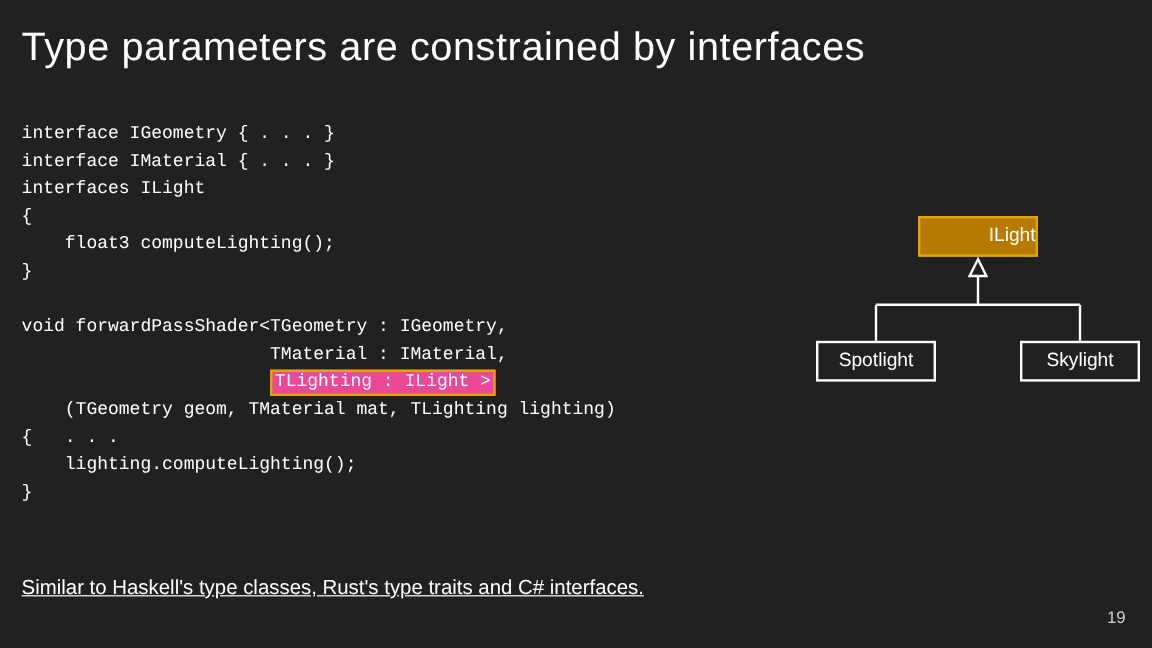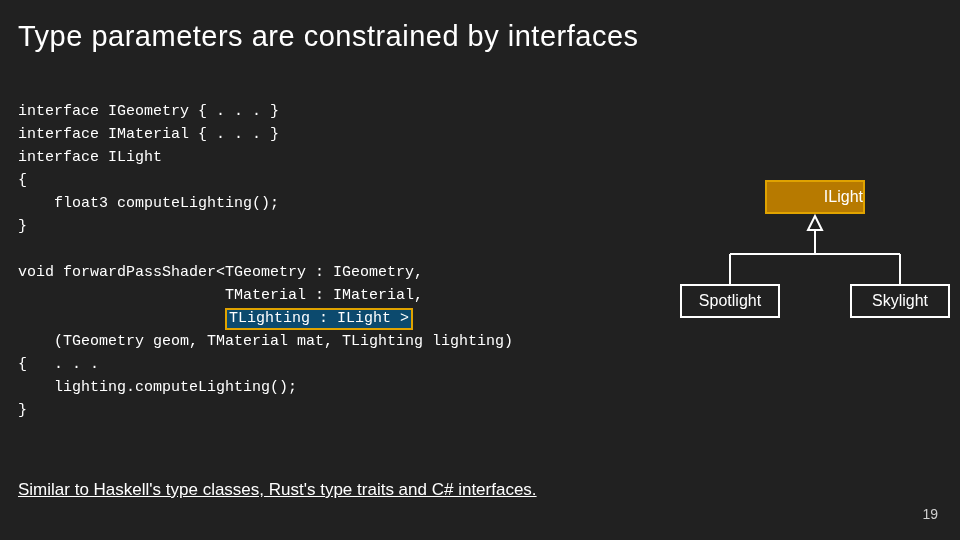--- a/index.html
+++ b/index.html
@@ -16,37 +16,37 @@
   .slide {
     width: 960px;
     height: 540px;
     position: relative;
     box-sizing: border-box;
   }
   .title {
     position: absolute;
     top: 20px;
     left: 18px;
-    font-size: 29px;
+    font-size: 33px;
     font-weight: 400;
     color: #fff;
     letter-spacing: 0.5px;
   }
   .code {
     position: absolute;
     top: 100px;
     left: 18px;
     font-family: Consolas, "Courier New", monospace;
     font-size: 15px;
     line-height: 23px;
     color: #fff;
     white-space: pre;
   }
   .hl {
-    background: #0c4a6e;
+    background: #ec4899;
     border: 2px solid #e0a300;
     padding: 0 2px;
     display: inline-block;
     line-height: 18px;
   }
   .footnote {
     position: absolute;
     top: 480px;
     left: 18px;
     font-size: 17px;
@@ -92,21 +92,21 @@
 </style>
 </head>
 <body>
 
 <div class="slide">
 
   <div class="title">Type parameters are constrained by interfaces</div>
 
   <div class="code"><span>interface IGeometry { . . . }</span>
 <span>interface IMaterial { . . . }</span>
-<span>interface ILight</span>
+<span>interfaces ILight</span>
 <span>{</span>
 <span>    float3 computeLighting();</span>
 <span>}</span>
 <span></span>
 <span>void forwardPassShader&lt;TGeometry : IGeometry,</span>
 <span>                       TMaterial : IMaterial,</span>
 <span><span>                       </span><span class="hl">TLighting : ILight &gt;</span></span>
 <span>    (TGeometry geom, TMaterial mat, TLighting lighting)</span>
 <span>{   . . .</span>
 <span>    lighting.computeLighting();</span>

